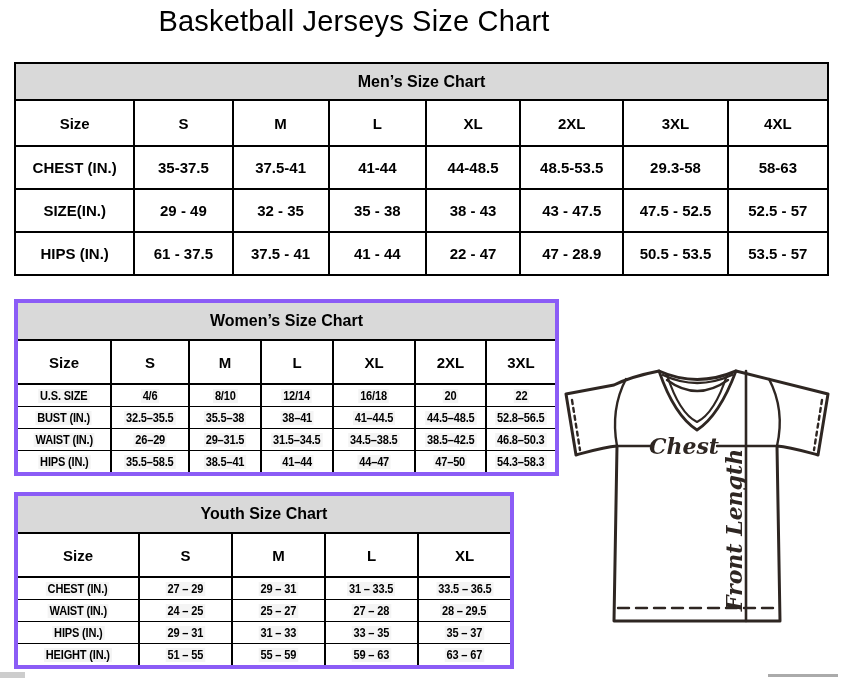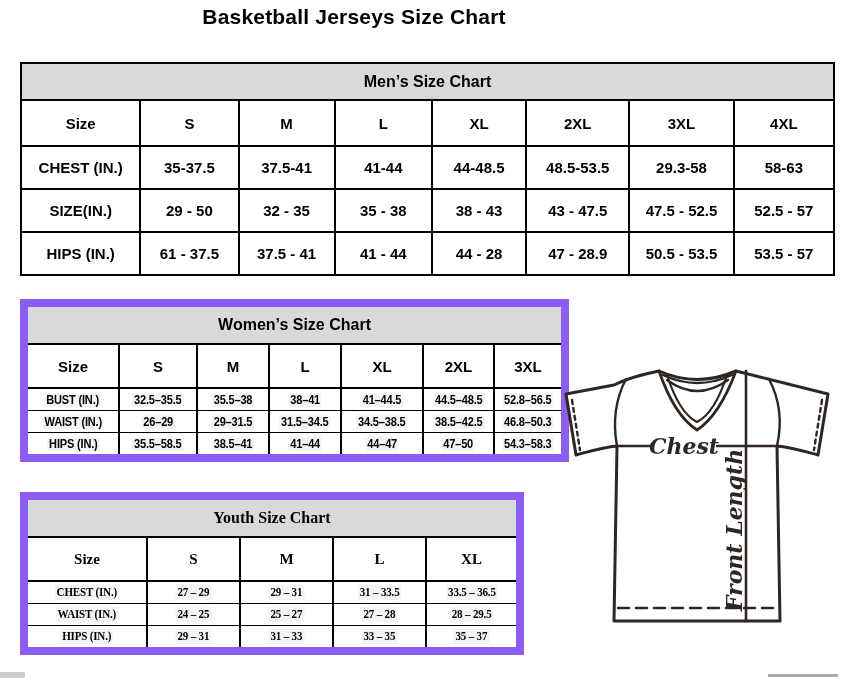--- a/index.html
+++ b/index.html
@@ -2,40 +2,39 @@
 <html><head>
 <meta charset="utf-8">
 <style>
   html,body{margin:0;padding:0;}
   body{
     width:843px;height:679px;position:relative;background:#ffffff;
     font-family:"Liberation Sans", sans-serif;color:#000;overflow:hidden;
   }
   .page-title{
     position:absolute;top:5px;left:0;width:708px;text-align:center;
-    font-size:21px;font-weight:bold;letter-spacing:0.2px;
+    font-size:29px;font-weight:normal;letter-spacing:0.2px;
   }
   table.sheet{
     position:absolute;border-collapse:collapse;table-layout:fixed;
     background:#fff;
-    margin-left:6px;
   }
   table.sheet th, table.sheet td{
     text-align:center;vertical-align:middle;font-weight:bold;overflow:hidden;
   }
   
   table.mens{left:14px;top:62px;width:815px;}
   table.mens th, table.mens td{border:2px solid #000;font-size:15px;}
   table.mens .title-row th{height:33px;background:#d9d9d9;font-size:16px;}
   table.mens .cols-row th{height:42px;}
   table.mens .data-row td{height:39px;}
   
   table.womens{left:14px;top:299px;width:541px;}
-  table.youth{left:14px;top:492px;width:496px;font-family:Liberation Serif, serif;}
-  table.womens, table.youth{border:8px solid #8b5cf6;}
+  table.youth{left:14px;top:492px;width:496px;}
+  table.womens, table.youth{border:4px solid #8b5cf6;}
   table.womens th, table.womens td, table.youth th, table.youth td{
     border-left:2px solid #000;border-right:2px solid #000;
     border-top:1px solid #000;border-bottom:1px solid #000;font-size:15px;
   }
   table.womens .title-row th, table.youth .title-row th{
     height:34px;background:#d9d9d9;font-size:16px;border-bottom:2px solid #000;
   }
   table.womens .cols-row th, table.youth .cols-row th{height:40px;border-bottom:2px solid #000;}
   table.womens .data-row td, table.youth .data-row td{height:19px;font-size:12px;}
   table.womens .data-row .cnd, table.youth .data-row .cnd{
@@ -87,34 +86,34 @@
         <td><span class="cnd">35-37.5</span></td>
         <td><span class="cnd">37.5-41</span></td>
         <td><span class="cnd">41-44</span></td>
         <td><span class="cnd">44-48.5</span></td>
         <td><span class="cnd">48.5-53.5</span></td>
         <td><span class="cnd">29.3-58</span></td>
         <td><span class="cnd">58-63</span></td>
       </tr>
       <tr class="data-row">
         <td class="rowlabel"><span class="cnd">SIZE(IN.)</span></td>
-        <td><span class="cnd">29 - 50</span></td>
+        <td><span class="cnd">29 - 49</span></td>
         <td><span class="cnd">32 - 35</span></td>
         <td><span class="cnd">35 - 38</span></td>
         <td><span class="cnd">38 - 43</span></td>
         <td><span class="cnd">43 - 47.5</span></td>
         <td><span class="cnd">47.5 - 52.5</span></td>
         <td><span class="cnd">52.5 - 57</span></td>
       </tr>
       <tr class="data-row">
         <td class="rowlabel"><span class="cnd">HIPS (IN.)</span></td>
         <td><span class="cnd">61 - 37.5</span></td>
         <td><span class="cnd">37.5 - 41</span></td>
         <td><span class="cnd">41 - 44</span></td>
-        <td><span class="cnd">44 - 28</span></td>
+        <td><span class="cnd">22 - 47</span></td>
         <td><span class="cnd">47 - 28.9</span></td>
         <td><span class="cnd">50.5 - 53.5</span></td>
         <td><span class="cnd">53.5 - 57</span></td>
       </tr>
     </tbody>
   </table>
 
 <table class="sheet womens">
     <colgroup>
       <col style="width:95px">
@@ -132,20 +131,29 @@
       <tr class="cols-row">
         <th>Size</th>
         <th>S</th>
         <th>M</th>
         <th>L</th>
         <th>XL</th>
         <th>2XL</th>
         <th>3XL</th>
       </tr>
       <tr class="data-row">
+        <td class="rowlabel"><span class="cnd">U.S. SIZE</span></td>
+        <td><span class="cnd">4/6</span></td>
+        <td><span class="cnd">8/10</span></td>
+        <td><span class="cnd">12/14</span></td>
+        <td><span class="cnd">16/18</span></td>
+        <td><span class="cnd">20</span></td>
+        <td><span class="cnd">22</span></td>
+      </tr>
+      <tr class="data-row">
         <td class="rowlabel"><span class="cnd">BUST (IN.)</span></td>
         <td><span class="cnd">32.5–35.5</span></td>
         <td><span class="cnd">35.5–38</span></td>
         <td><span class="cnd">38–41</span></td>
         <td><span class="cnd">41–44.5</span></td>
         <td><span class="cnd">44.5–48.5</span></td>
         <td><span class="cnd">52.8–56.5</span></td>
       </tr>
       <tr class="data-row">
         <td class="rowlabel"><span class="cnd">WAIST (IN.)</span></td>
@@ -200,20 +208,27 @@
         <td><span class="cnd">25 – 27</span></td>
         <td><span class="cnd">27 – 28</span></td>
         <td><span class="cnd">28 – 29.5</span></td>
       </tr>
       <tr class="data-row">
         <td class="rowlabel"><span class="cnd">HIPS (IN.)</span></td>
         <td><span class="cnd">29 – 31</span></td>
         <td><span class="cnd">31 – 33</span></td>
         <td><span class="cnd">33 – 35</span></td>
         <td><span class="cnd">35 – 37</span></td>
+      </tr>
+      <tr class="data-row">
+        <td class="rowlabel"><span class="cnd">HEIGHT (IN.)</span></td>
+        <td><span class="cnd">51 – 55</span></td>
+        <td><span class="cnd">55 – 59</span></td>
+        <td><span class="cnd">59 – 63</span></td>
+        <td><span class="cnd">63 – 67</span></td>
       </tr>
     </tbody>
   </table>
 
 <div class="jersey-wrap">
   <svg width="286" height="306" viewBox="0 0 286 306">
     <g stroke="#2e2622" fill="none" stroke-linejoin="round" stroke-linecap="round">
 
       <path stroke-width="3" fill="#ffffff" d="M 103,13
            C 88,16 70,21 58,27

